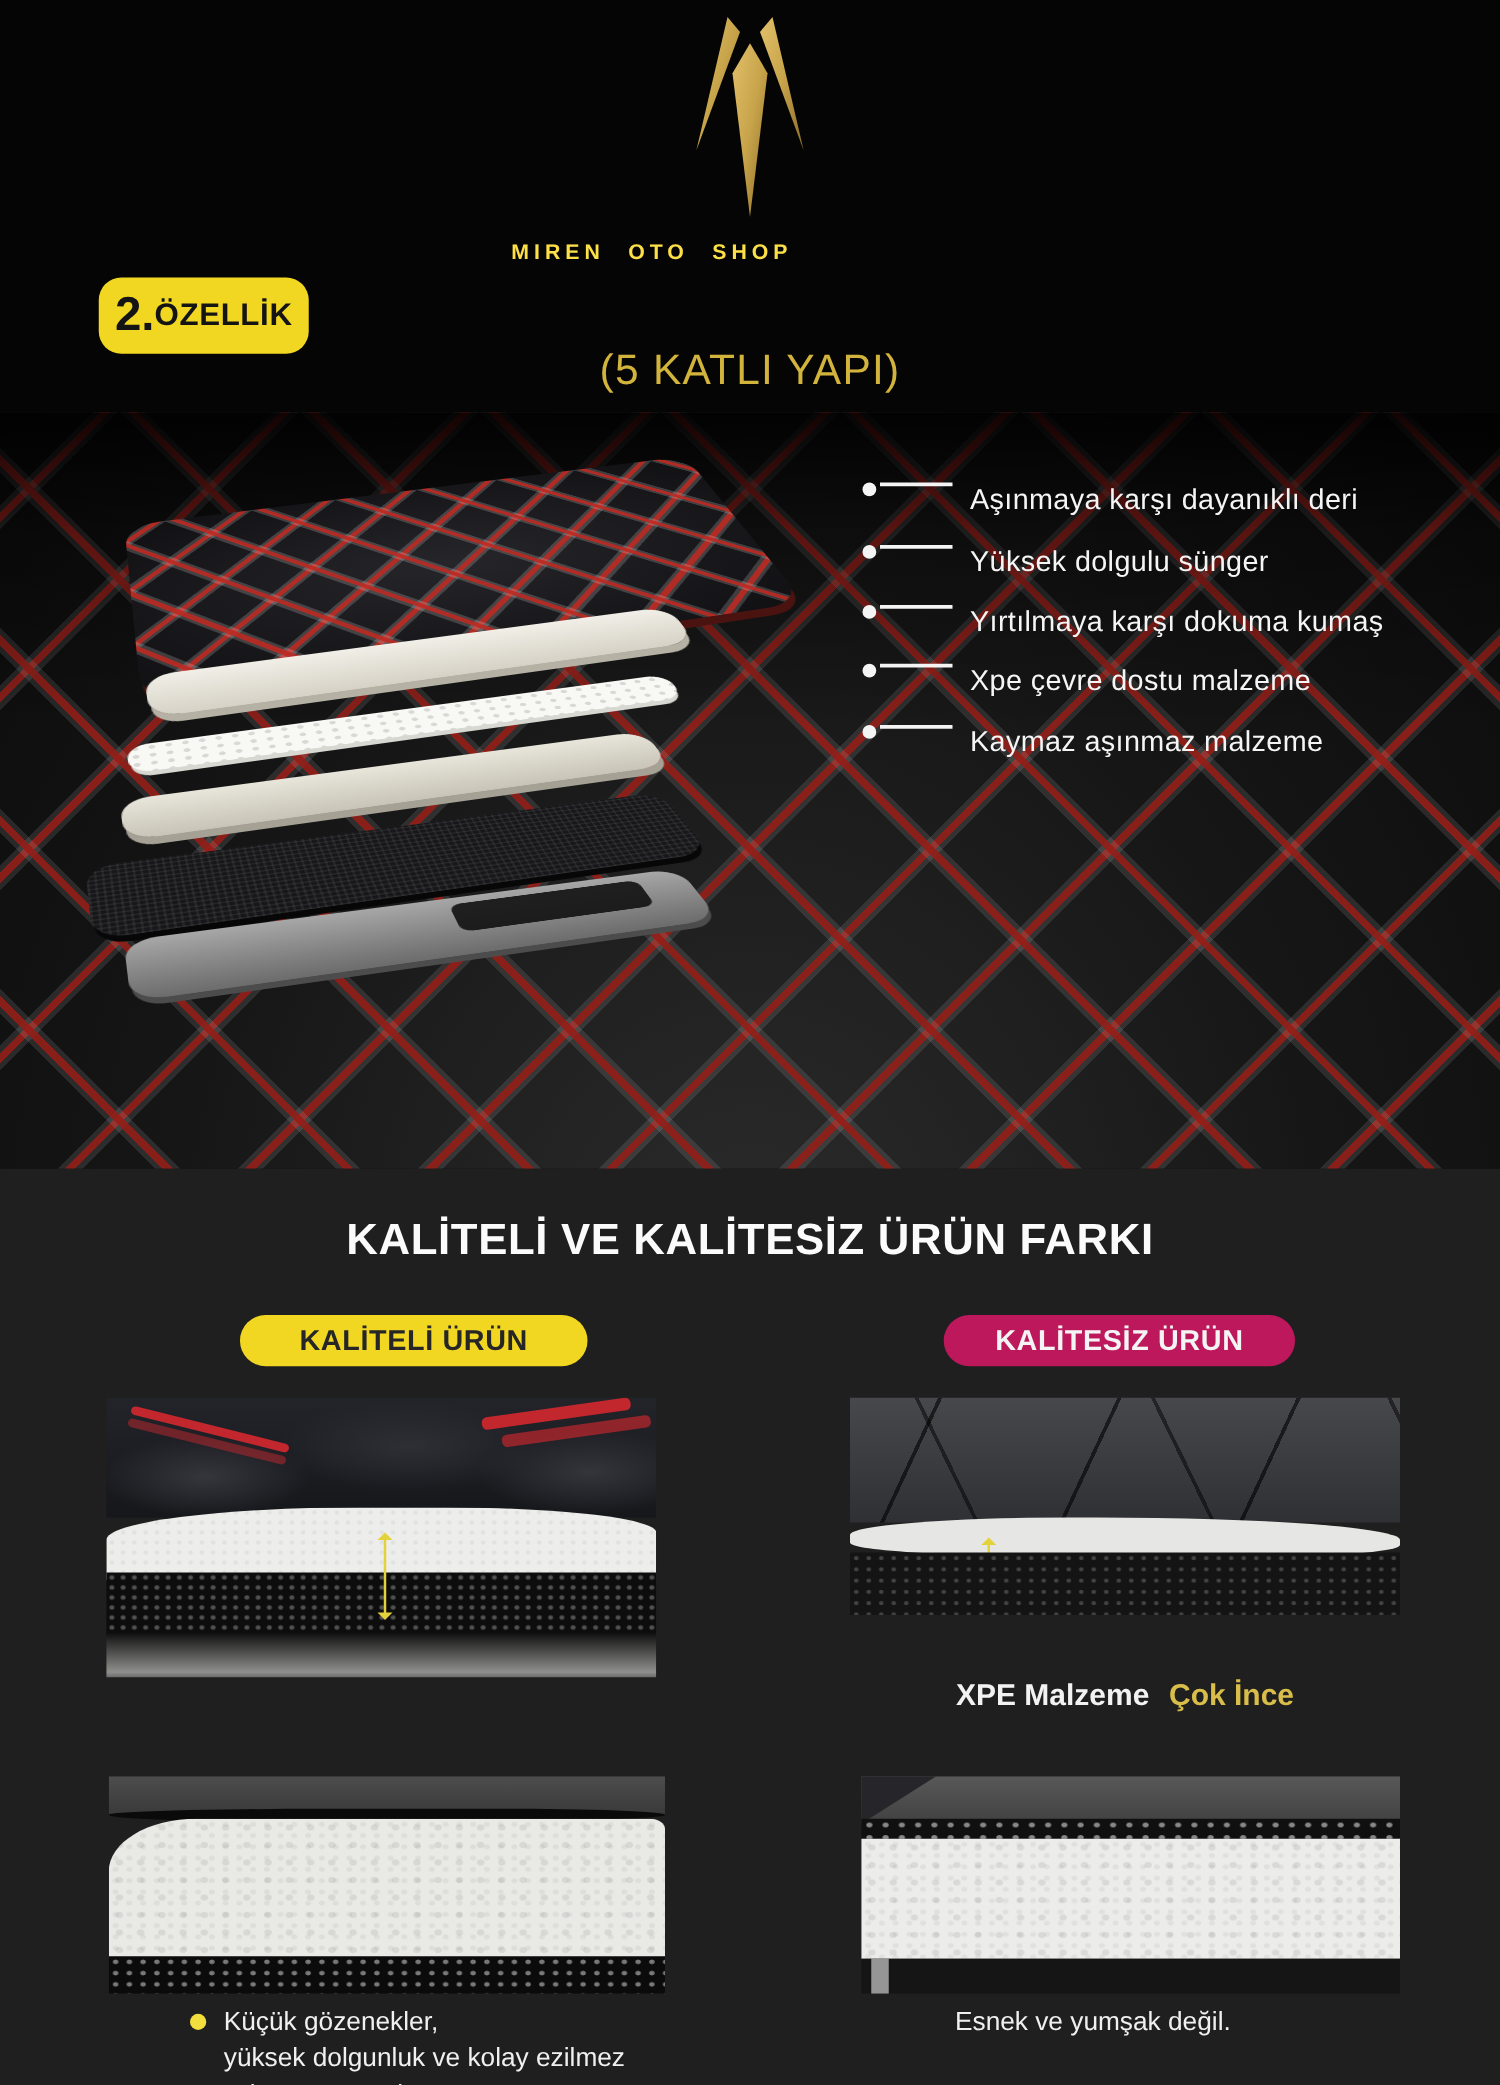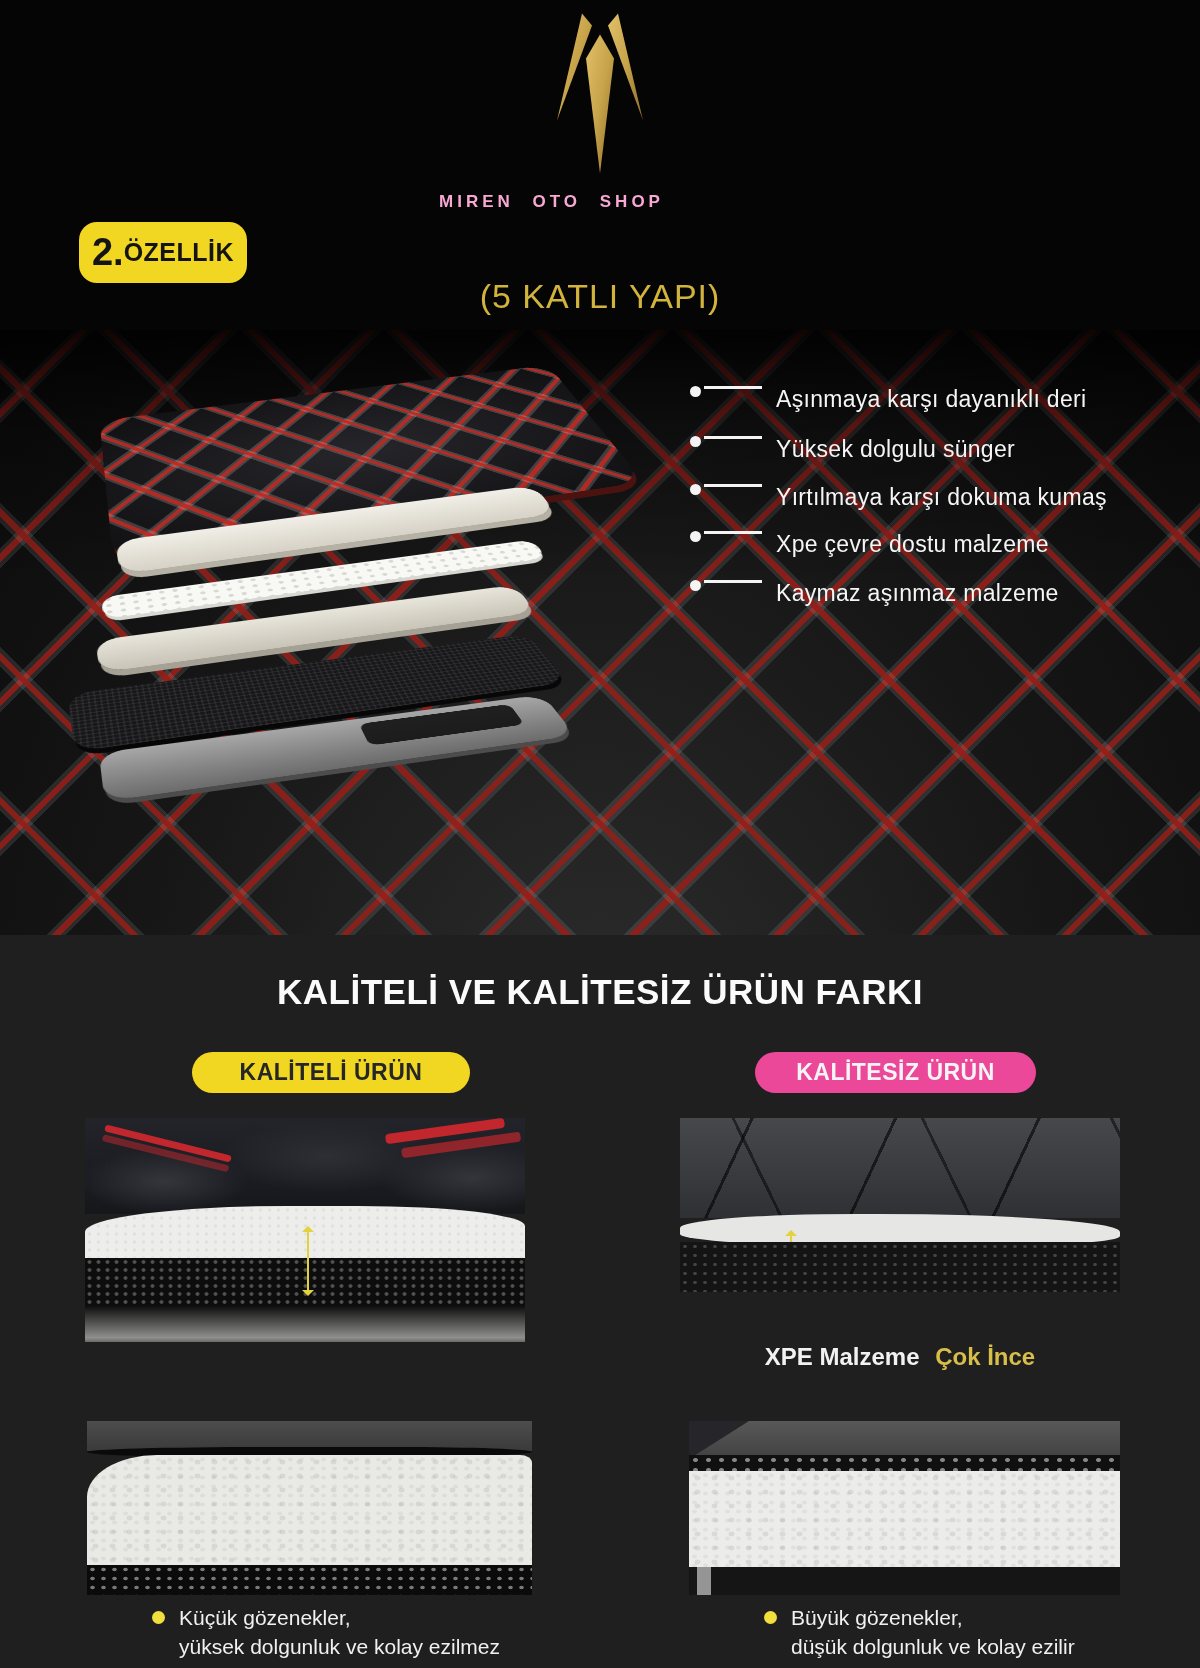--- a/index.html
+++ b/index.html
@@ -2,21 +2,21 @@
 <html><head>
 <meta charset="utf-8">
 <style>
   html,body{margin:0;padding:0;background:#000;}
   .page{position:relative;width:1200px;height:1668px;overflow:hidden;
         font-family:"Liberation Sans", sans-serif;background:#050505;}
 
   
   .logo-wrap{position:absolute;left:540px;top:6px;width:120px;height:180px;}
   .shop-name{position:absolute;left:0;top:192px;width:1043px;text-align:center;
-             color:#f9a8d4;font-size:17px;font-weight:700;letter-spacing:4px;word-spacing:10px;margin-left:30px;}
+             color:#fde047;font-size:17px;font-weight:700;letter-spacing:4px;word-spacing:10px;}
   .feature-badge{position:absolute;left:79px;top:222px;width:168px;height:61px;
                  background:#f2d722;border-radius:18px;display:flex;align-items:center;justify-content:center;
                  color:#141414;}
   .feature-badge .num{font-size:38px;font-weight:800;}
   .feature-badge .word{font-size:25px;font-weight:600;letter-spacing:0.5px;}
   .main-title{position:absolute;left:0;top:223px;width:1200px;text-align:center;
               color:#fdfdfd;font-size:39px;font-weight:800;letter-spacing:1px;}
   .sub-title{position:absolute;left:0;top:277px;width:1200px;text-align:center;
              color:#d2b33c;font-size:34px;font-weight:500;letter-spacing:1px;}
 
@@ -60,21 +60,21 @@
   .c-line{width:58px;height:2.5px;background:#f4f4f4;margin-left:3px;flex:0 0 auto;}
   .c-label{margin-left:14px;color:#f5f5f5;font-size:23px;font-weight:500;letter-spacing:0.3px;white-space:nowrap;}
 
   
   .compare-section{position:absolute;left:0;top:935px;width:1200px;height:733px;background:#1f1f1f;}
   .cmp-title{position:absolute;left:0;top:37px;width:1200px;text-align:center;
              color:#fbfbfb;font-size:35px;font-weight:800;letter-spacing:0.5px;}
   .pill{position:absolute;top:117px;height:41px;border-radius:21px;display:flex;align-items:center;justify-content:center;
         font-size:23px;font-weight:600;letter-spacing:0.5px;}
   .pill-good{left:192px;width:278px;background:#f2d722;color:#262626;}
-  .pill-bad{left:755px;width:281px;background:#ec4899;color:#f4f4f4;}
+  .pill-bad{left:755px;width:281px;background:#be185d;color:#f4f4f4;}
 
   .photo{position:absolute;overflow:hidden;}
   
   .cross-good{left:85px;top:183px;width:440px;height:224px;}
   .cg-leather{position:absolute;left:0;top:0;width:100%;height:96px;
     background-color:#1b1c20;
     background-image:
       radial-gradient(ellipse 120px 46px at 18% 66%, #35363c 0%, rgba(53,54,60,0) 70%),
       radial-gradient(ellipse 150px 52px at 55% 40%, #2e2f35 0%, rgba(46,47,53,0) 70%),
       radial-gradient(ellipse 130px 48px at 88% 62%, #34353b 0%, rgba(52,53,59,0) 70%),
@@ -263,27 +263,20 @@
       <div class="bullet">
 
         <div class="b-lines">
           <div>Esnek ve yumuşak</div>
         </div>
       </div>
     </div>
 
     <div class="bullets bul-bad">
       <div class="bullet">
-        <span class="b-dot"></span>
-        <div class="b-lines">
-          <div>Büyük gözenekler,</div>
-          <div>düşük dolgunluk ve kolay ezilir</div>
-        </div>
-      </div>
-      <div class="bullet">
 
         <div class="b-lines">
           <div>Esnek ve yumşak değil.</div>
         </div>
       </div>
     </div>
   </div>
 
 </div>
 

